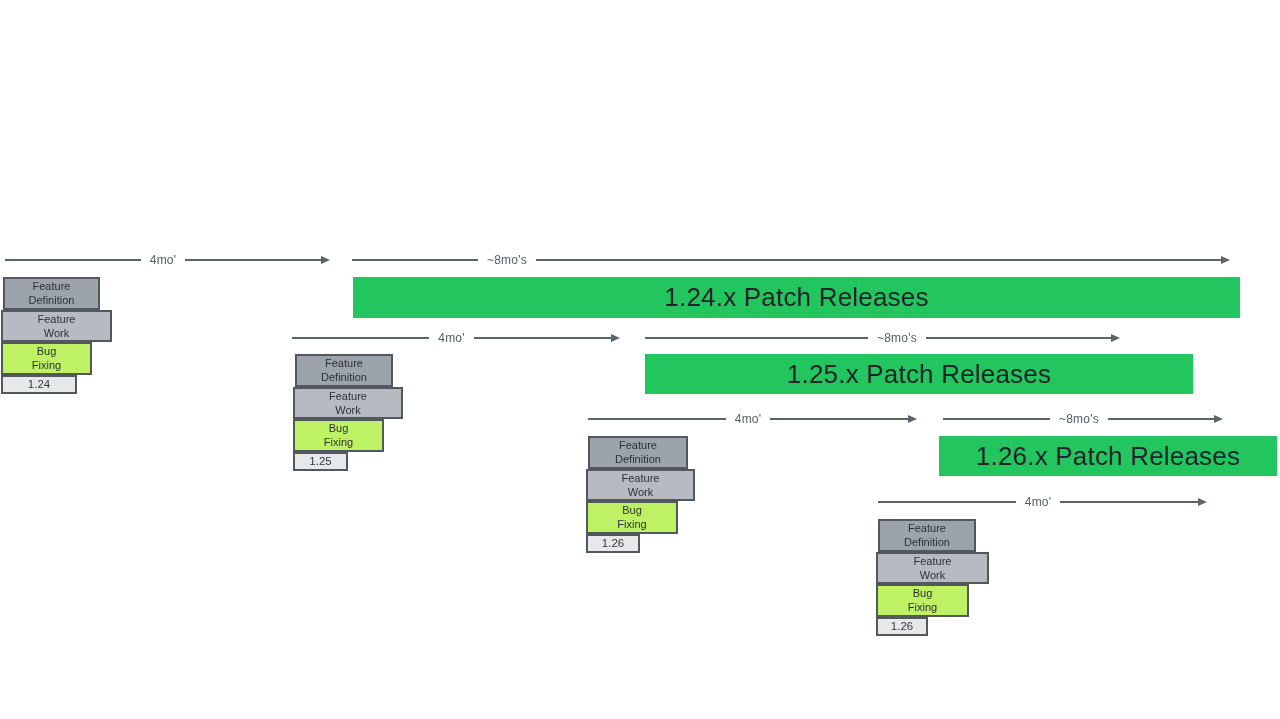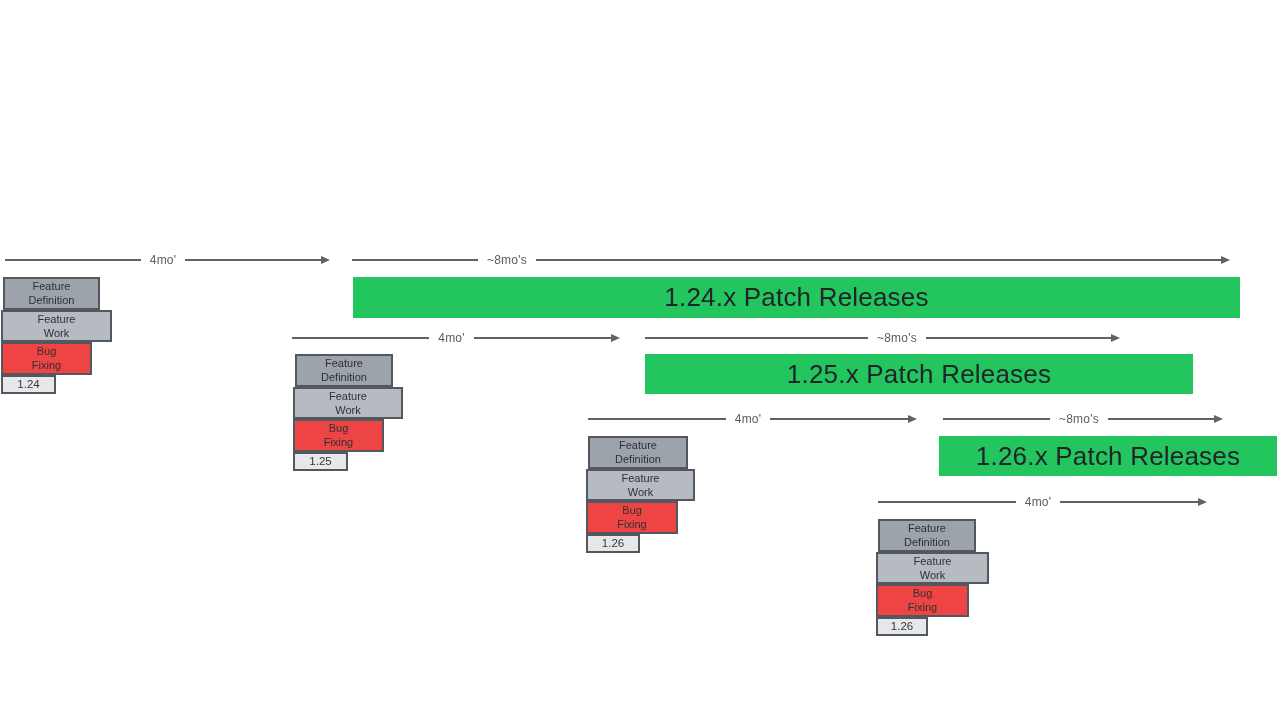--- a/index.html
+++ b/index.html
@@ -35,21 +35,21 @@
     box-sizing:border-box;
     border:2px solid #53585e;
     display:flex;align-items:center;justify-content:center;
     text-align:center;
     font-size:11px;line-height:1.3;color:#2d3135;
     white-space:pre-line;
   }
   .pbox + .pbox{margin-left:-2px;}
   .c-fd{background:#9ca3ab;}
   .c-fw{background:#b6bbc2;}
-  .c-bf{background:#ef4444;}
+  .c-bf{background:#bef264;}
   .c-ver{background:#e6e8ea;font-size:11.5px;color:#33373c;}
   
   .patchbar{
     position:absolute;
     background:#22c55e;
     display:flex;align-items:center;justify-content:center;
     font-size:26px;color:#212428;
     letter-spacing:0.2px;
     white-space:nowrap;
   }
@@ -71,21 +71,21 @@
     <div class="seg grow"></div>
     <div class="head"></div>
   </div>
   <div class="boxes" style="left:3px;top:277px;height:41px;">
     <div class="pbox c-fd" style="width:97px;">Feature
 Definition</div>
     <div class="pbox c-fw" style="width:111px;">Feature
 Work</div>
     <div class="pbox c-bf" style="width:91px;">Bug
 Fixing</div>
-    <div class="pbox c-ver" style="width:55px;">1.24</div>
+    <div class="pbox c-ver" style="width:76px;">1.24</div>
   </div>
   <div class="patchbar" style="left:353px;top:277px;width:887px;height:41px;">1.24.x Patch Releases</div>
 
   <div class="arrow" style="left:292px;top:330px;width:328px;">
     <div class="seg grow"></div>
     <div class="alabel">4mo'</div>
     <div class="seg grow"></div>
     <div class="head"></div>
   </div>
   <div class="arrow" style="left:645px;top:330px;width:475px;">

